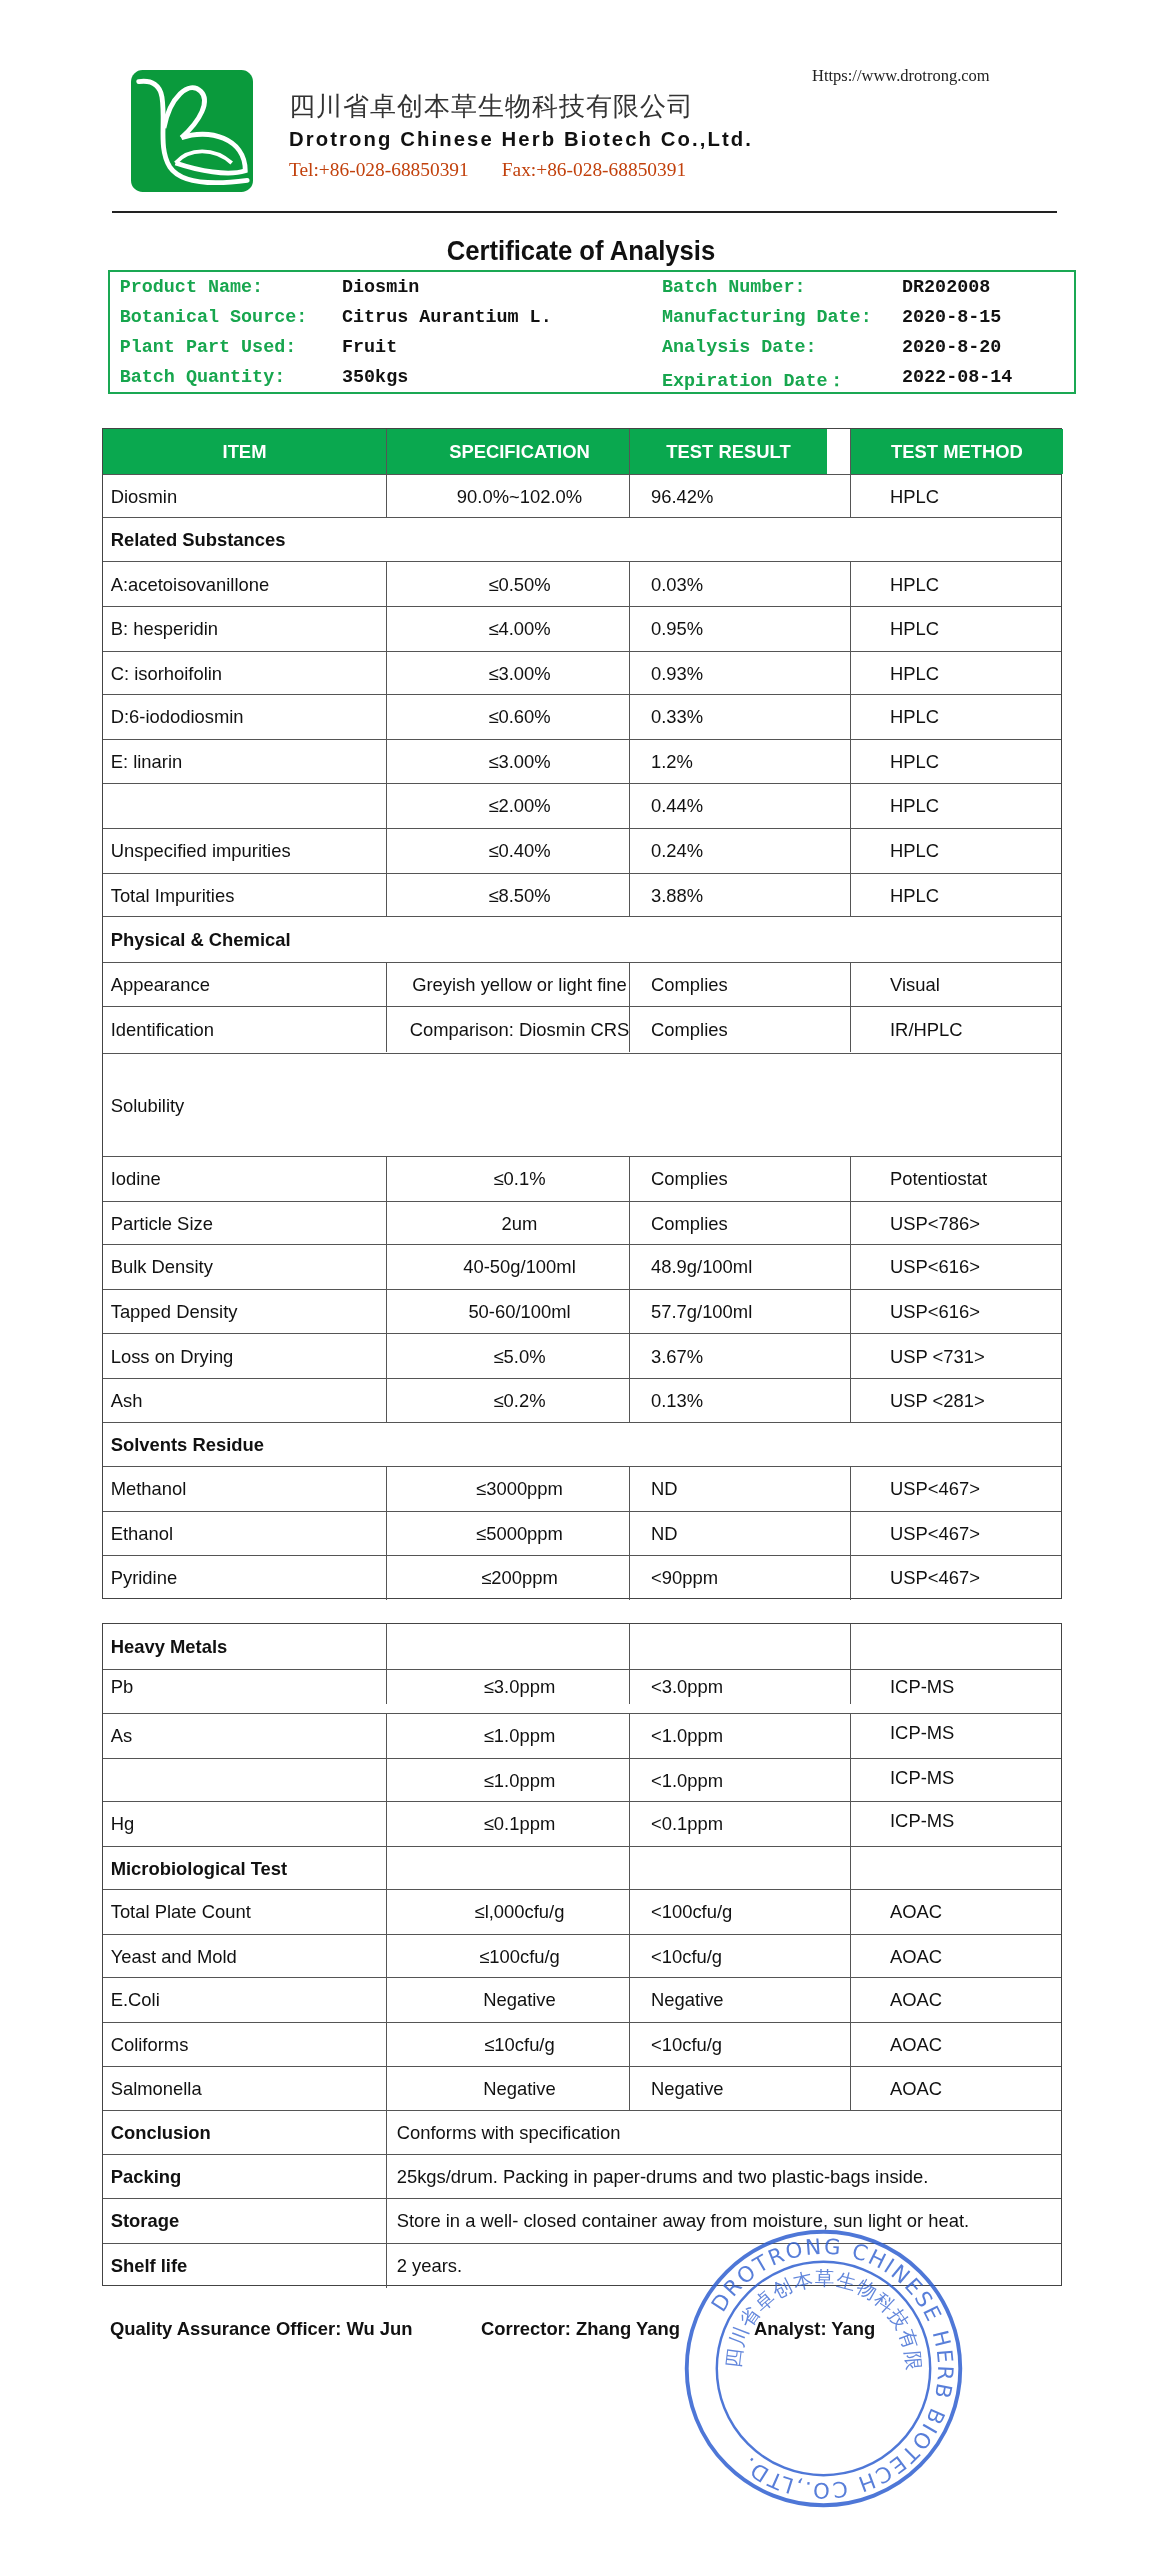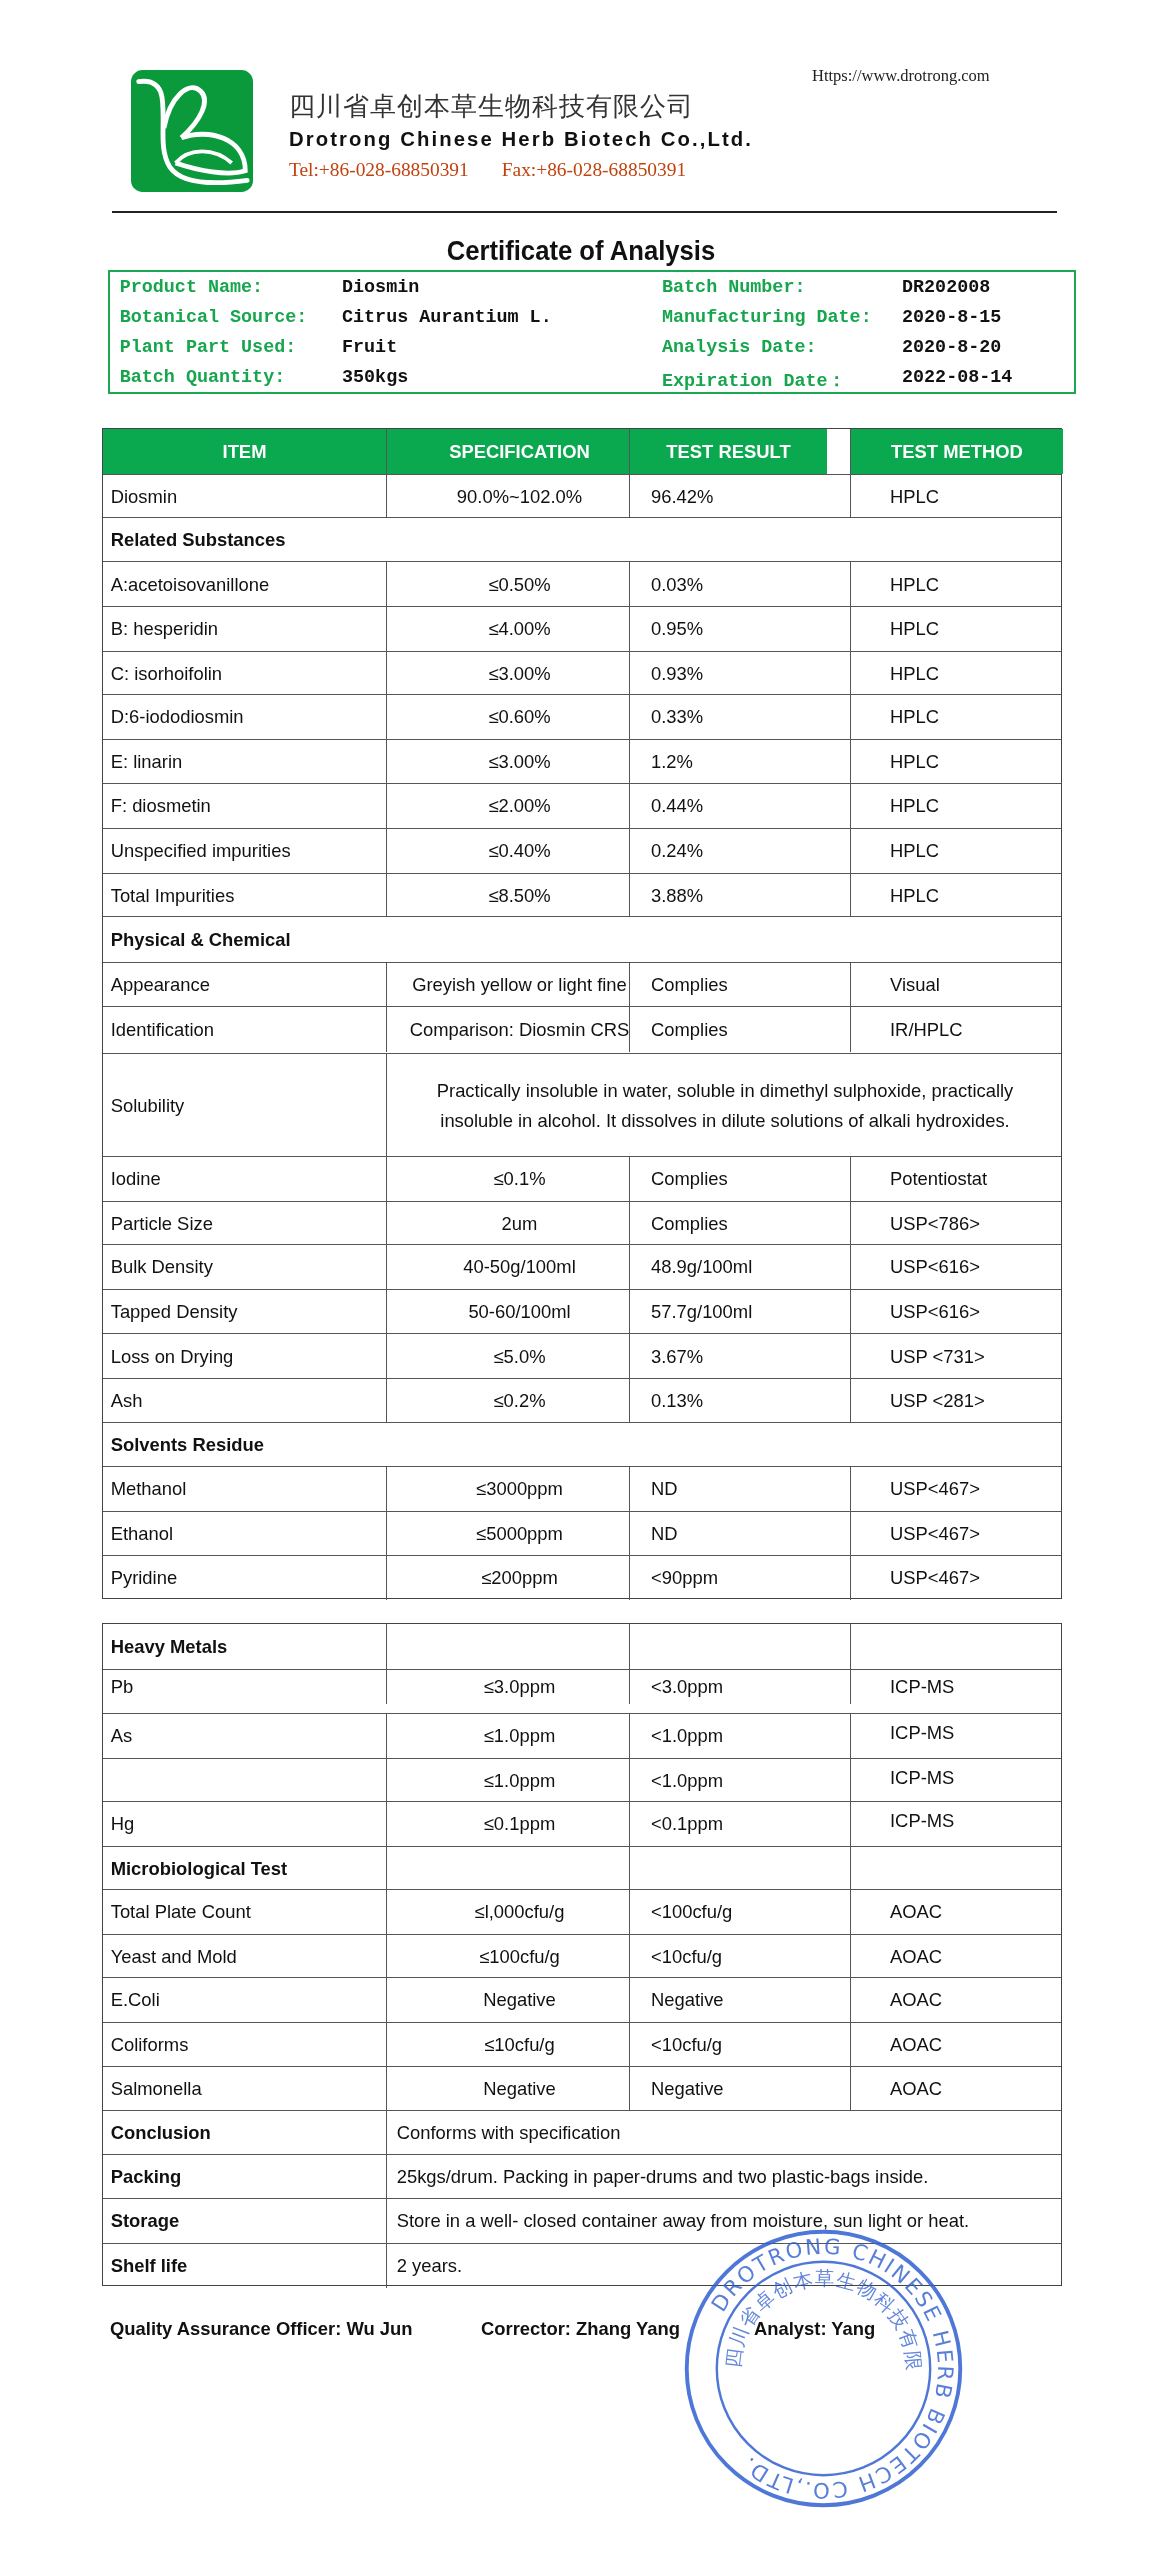--- a/index.html
+++ b/index.html
@@ -113,21 +113,20 @@
       <div class="cell c2">0.33%</div>
       <div class="cell c3">HPLC</div>
     </div>
     <div class="row" style="top: 310px; height: 45px;">
       <div class="cell c0">E: linarin</div>
       <div class="cell c1">≤3.00%</div>
       <div class="cell c2">1.2%</div>
       <div class="cell c3">HPLC</div>
     </div>
     <div class="row" style="top: 354px; height: 45px;">
-      <div class="cell c0">F: diosmetin</div>
       <div class="cell c1">≤2.00%</div>
       <div class="cell c2">0.44%</div>
       <div class="cell c3">HPLC</div>
     </div>
     <div class="row" style="top: 399px; height: 45px;">
       <div class="cell c0">Unspecified impurities</div>
       <div class="cell c1">≤0.40%</div>
       <div class="cell c2">0.24%</div>
       <div class="cell c3">HPLC</div>
     </div>
@@ -147,21 +146,20 @@
       <div class="cell c3">Visual</div>
     </div>
     <div class="row" style="top: 577px; height: 46px;">
       <div class="cell c0">Identification</div>
       <div class="cell c1">Comparison: Diosmin CRS</div>
       <div class="cell c2">Complies</div>
       <div class="cell c3">IR/HPLC</div>
     </div>
     <div class="row" style="top: 624px; height: 104px;">
       <div class="cell c0">Solubility</div>
-      <div class="cell sol">Practically insoluble in water, soluble in dimethyl sulphoxide, practically insoluble in alcohol. It dissolves in dilute solutions of alkali hydroxides.</div>
     </div>
     <div class="row" style="top: 727px; height: 45px;">
       <div class="cell c0">Iodine</div>
       <div class="cell c1">≤0.1%</div>
       <div class="cell c2">Complies</div>
       <div class="cell c3">Potentiostat</div>
     </div>
     <div class="row" style="top: 772px; height: 44px;">
       <div class="cell c0">Particle Size</div>
       <div class="cell c1">2um</div>

